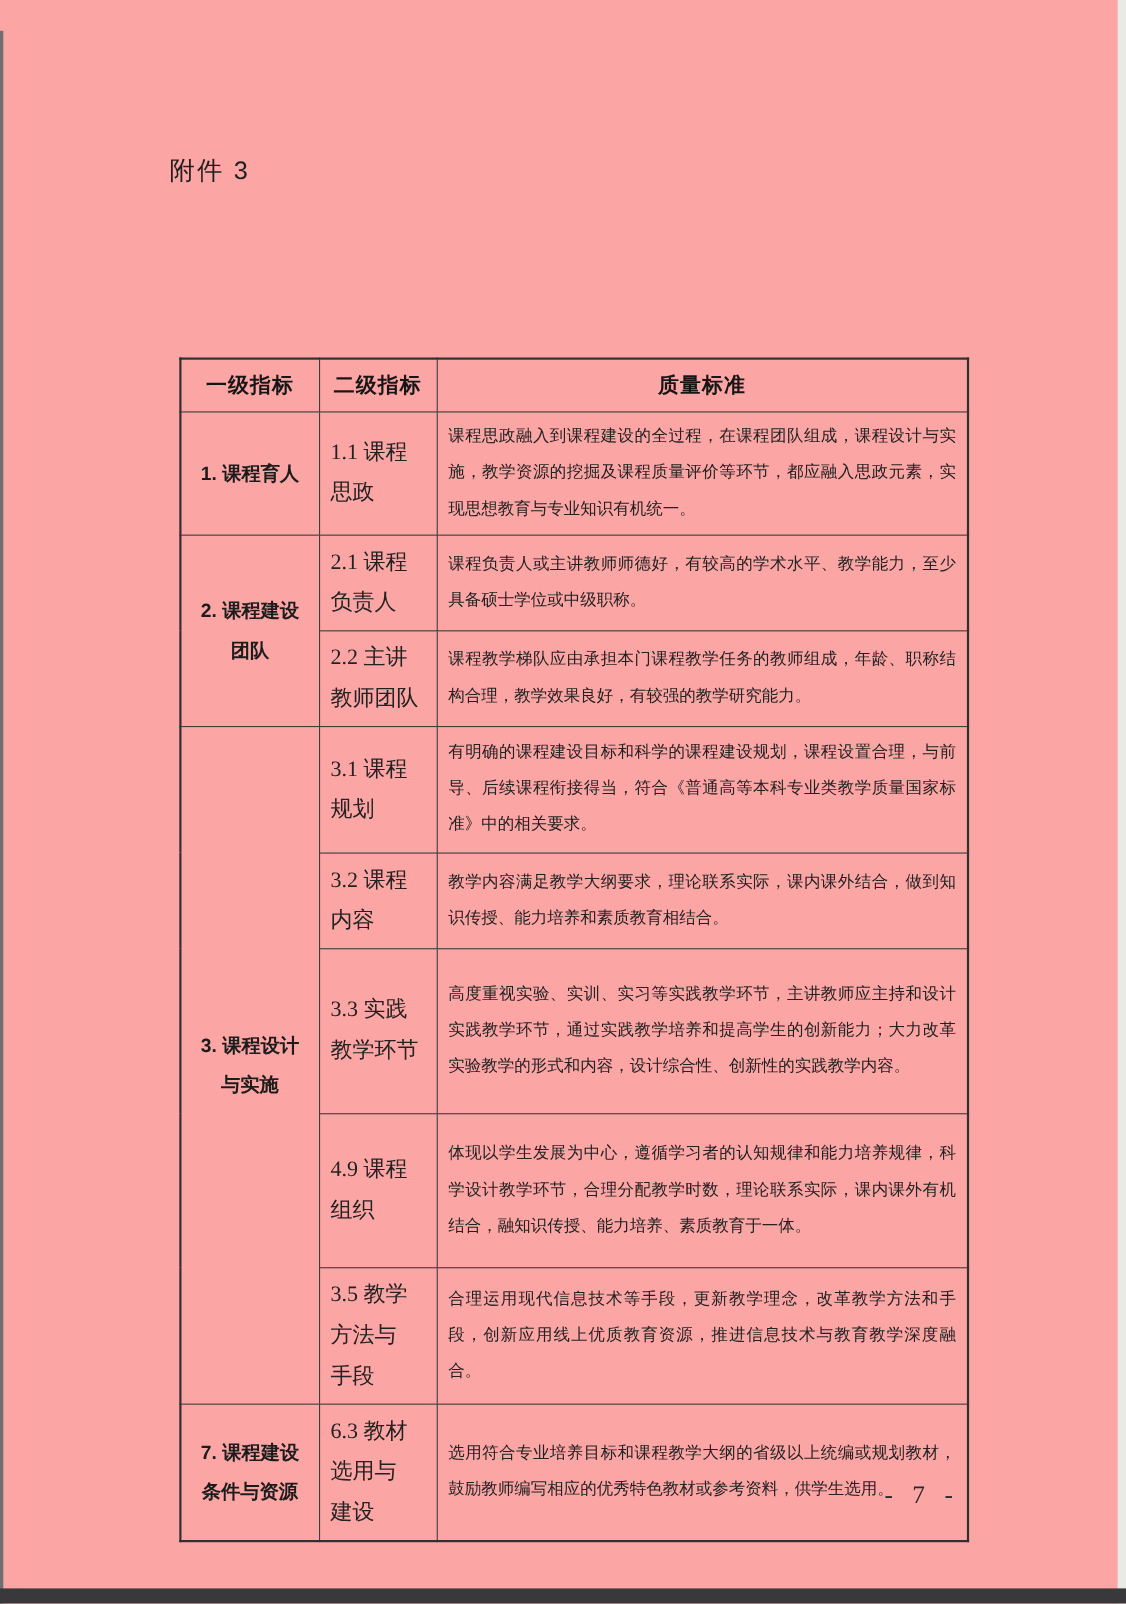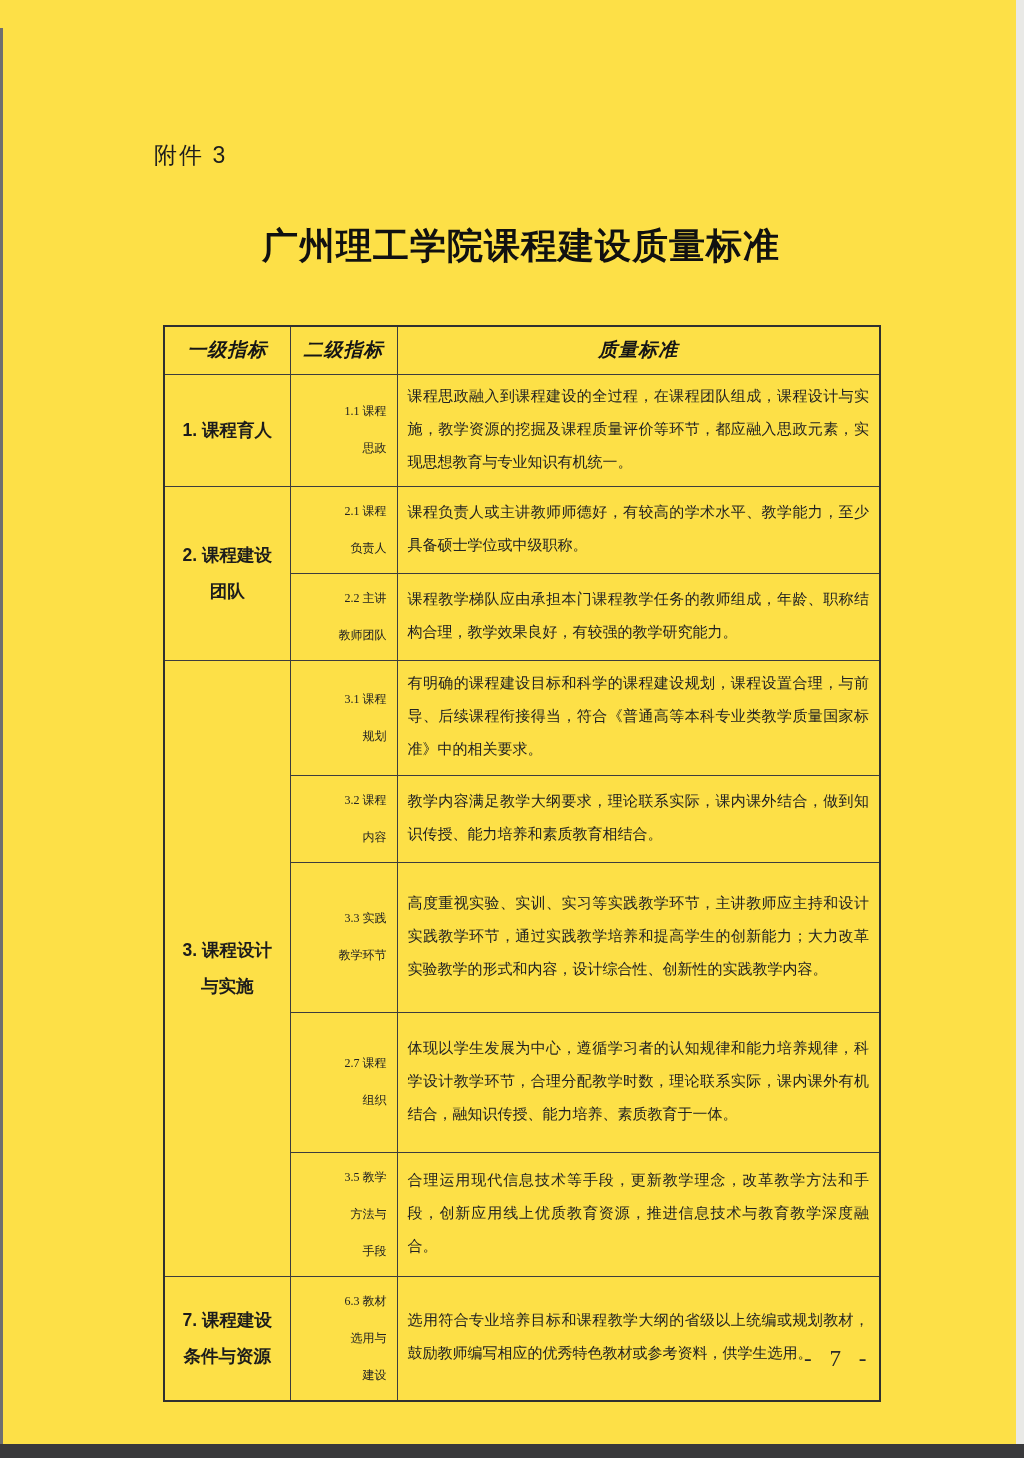--- a/index.html
+++ b/index.html
@@ -5,21 +5,21 @@
   html, body {
     margin: 0;
     padding: 0;
     background: #d9d9d6;
   }
   .page {
     position: relative;
     width: 1024px;
     height: 1458px;
     margin: 0 auto;
-    background: #fde047;
+    background: #fca5a5;
     overflow: hidden;
     color: #242424;
     font-family: "Liberation Serif", "DejaVu Serif", serif;
   }
   
   .scan-edge-left {
     position: absolute;
     left: 0; top: 28px; bottom: 0;
     width: 3px;
     background: #6f6f6f;
@@ -79,35 +79,34 @@
   table.qs {
     border: 2px solid #303030;
   }
   th.hdr {
     font-family: "Liberation Sans", "DejaVu Sans", sans-serif;
     font-weight: bold;
     font-size: 19px;
     letter-spacing: 1px;
     text-align: center;
     color: #161616;
-    font-style: italic;
   }
   td.c1 {
     font-family: "Liberation Sans", "DejaVu Sans", sans-serif;
     font-weight: bold;
     font-size: 17.5px;
     text-align: center;
     white-space: pre-line;
     line-height: 36px;
     color: #1c1c1c;
     margin-top: 24px;
   }
   td.c2 {
-    font-size: 12px;
-    text-align: right;
+    font-size: 20px;
+    text-align: left;
     white-space: pre-line;
     line-height: 37px;
     color: #222;
   }
   td.c3 {
     font-size: 15px;
     text-align: justify;
     line-height: 33px;
     padding: 8px 13px;
     color: #222;
@@ -123,21 +122,20 @@
     font-family: "Liberation Serif", "DejaVu Serif", serif;
   }
 </style>
 </head>
 <body>
 
 <div class="page">
 
   <div class="attachment">附件 3</div>
 
-  <h1 class="title">广州理工学院课程建设质量标准</h1>
 
   <table class="qs">
     <colgroup>
       <col style="width:126px">
       <col style="width:107px">
       <col style="width:483px">
     </colgroup>
     <thead>
       <tr style="height:48px">
         <th class="hdr">一级指标</th>
@@ -175,21 +173,21 @@
         <td class="c2">3.2 课程
 内容</td>
         <td class="c3">教学内容满足教学大纲要求，理论联系实际，课内课外结合，做到知识传授、能力培养和素质教育相结合。</td>
       </tr>
       <tr style="height:150px">
         <td class="c2">3.3 实践
 教学环节</td>
         <td class="c3">高度重视实验、实训、实习等实践教学环节，主讲教师应主持和设计实践教学环节，通过实践教学培养和提高学生的创新能力；大力改革实验教学的形式和内容，设计综合性、创新性的实践教学内容。</td>
       </tr>
       <tr style="height:140px">
-        <td class="c2">2.7 课程
+        <td class="c2">4.9 课程
 组织</td>
         <td class="c3">体现以学生发展为中心，遵循学习者的认知规律和能力培养规律，科学设计教学环节，合理分配教学时数，理论联系实际，课内课外有机结合，融知识传授、能力培养、素质教育于一体。</td>
       </tr>
       <tr style="height:107px">
         <td class="c2">3.5 教学
 方法与
 手段</td>
         <td class="c3">合理运用现代信息技术等手段，更新教学理念，改革教学方法和手段，创新应用线上优质教育资源，推进信息技术与教育教学深度融合。</td>
       </tr>
       <tr style="height:108px">

